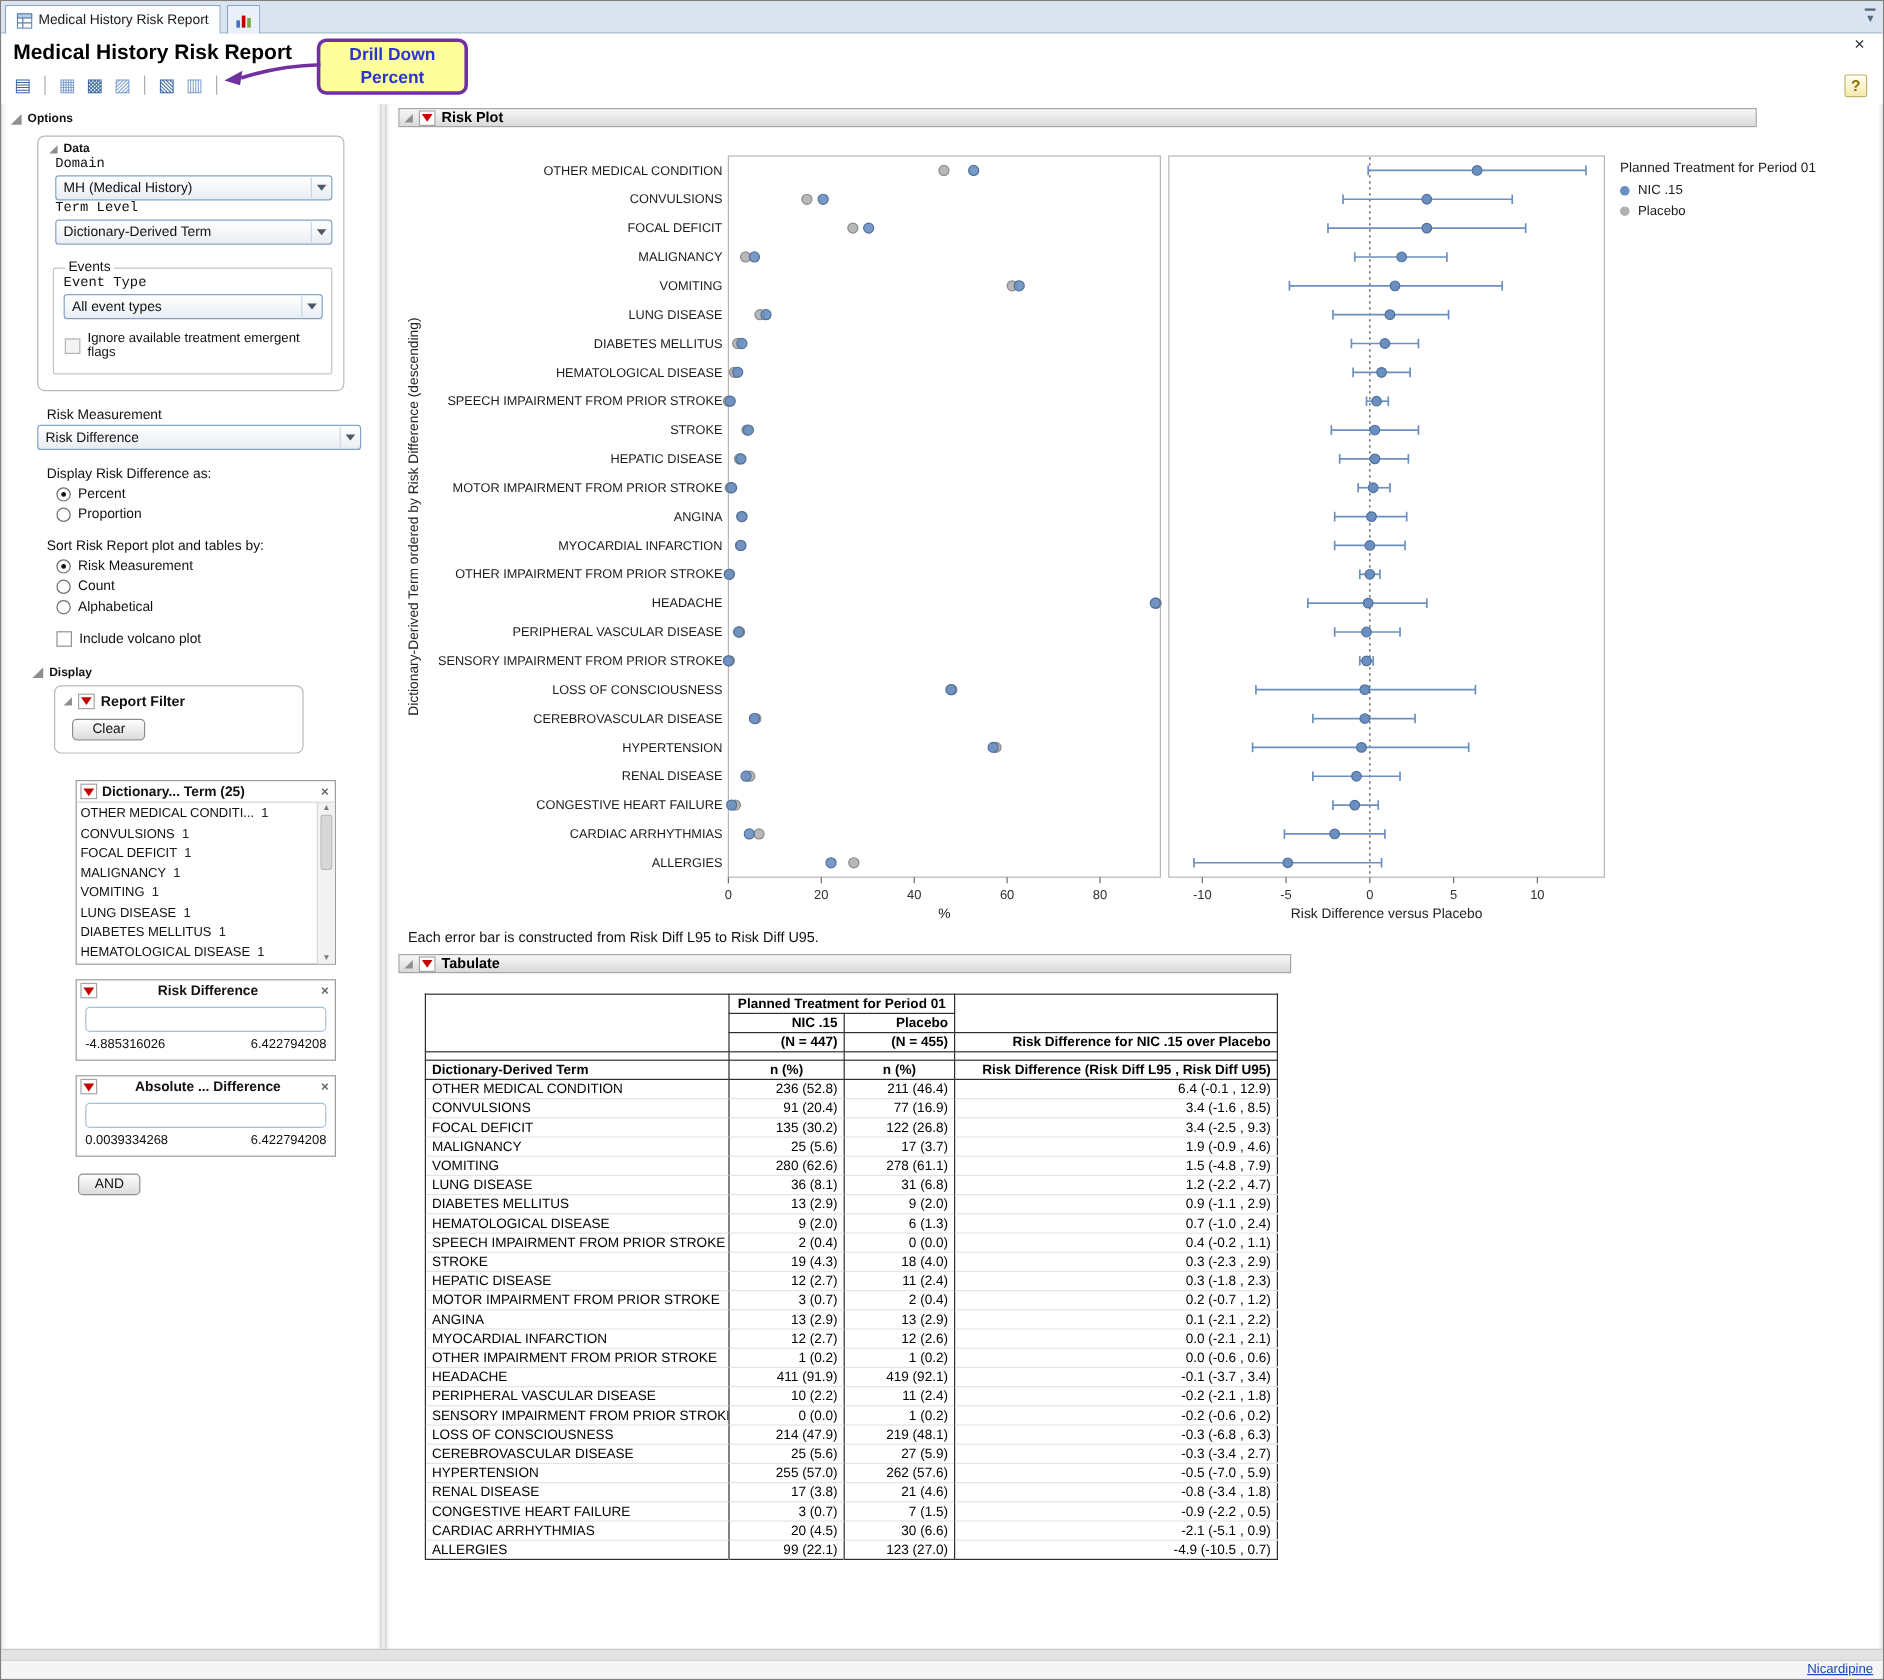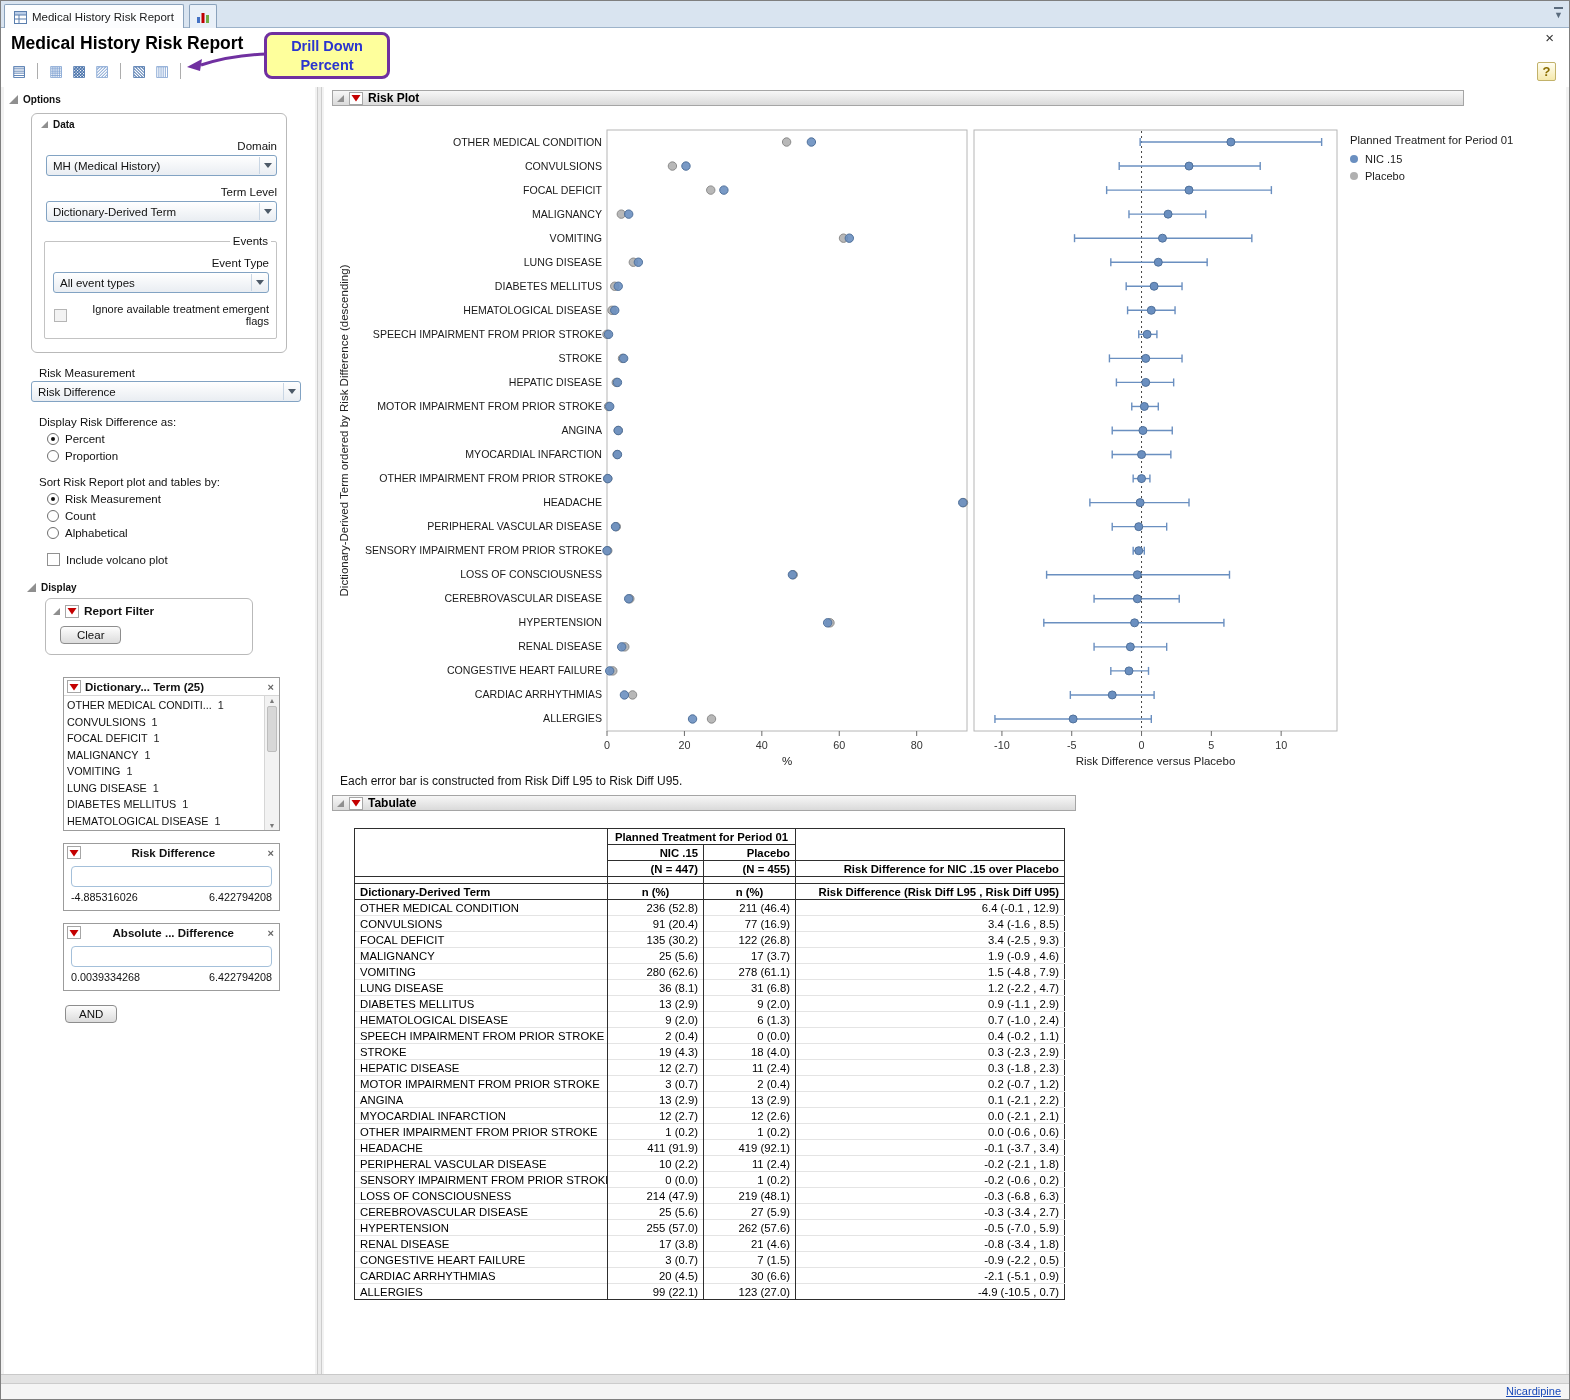--- a/index.html
+++ b/index.html
@@ -35,22 +35,22 @@
   .main {position:absolute; top:86px; left:323px; right:3px; height:1287px; background:#fff; overflow:hidden; padding:3px 0 0 8px;}
 
   
   .outline-row {display:flex; align-items:center; gap:5px; font-weight:bold; font-size:10px;}
   .disc {width:0; height:0; border-left:9px solid transparent; border-bottom:9px solid #8f8f8f; display:inline-block; flex:none;}
   .disc.sm {border-left-width:7px; border-bottom-width:7px;}
   .rt-icon {width:14px; height:13px; background:#fff; border:1px solid #a6a6a6; display:inline-flex; align-items:center; justify-content:center; flex:none;}
 
   
   .gbox {border:1px solid #b9b9b9; border-radius:6px;}
-  .data-box {margin:8px 6px 0 22px; width:256px; padding:5px 9px 13px;text-align:right;}
-  .lbl {display:block; margin:10px 0 3px 5px;}
+  .data-box {margin:8px 6px 0 22px; width:256px; padding:5px 9px 13px;}
+  .lbl {display:block; margin:0 0 3px 5px;font-family:Liberation Mono, monospace;}
   .combo {height:21px; border:1px solid #82a3c3; border-radius:3px; background:linear-gradient(#ffffff,#e9edf2); display:flex; align-items:center; position:relative; padding:0 20px 0 6px; margin-left:5px;}
   .combo-text {font-size:11.5px; white-space:nowrap; overflow:hidden;}
   .combo-btn {position:absolute; right:1px; top:1px; bottom:1px; width:16px; border-left:1px solid #c9d6e4; display:flex; align-items:center; justify-content:center;}
   .combo-btn::after {content:""; width:0; height:0; border-left:4px solid transparent; border-right:4px solid transparent; border-top:5px solid #4d5a68;}
   fieldset.events {border:1px solid #c3c3c3; border-radius:2px; margin:13px 0 0 3px; padding:0 7px 11px;}
   fieldset.events legend {font-size:11.5px; padding:0 3px; margin-left:2px;}
   .cbrow {display:flex; align-items:center; gap:6px; margin:10px 0 0 2px; font-size:11px;}
   .cb {width:13px; height:13px; border:1px solid #919191; background:#fff; flex:none;}
   .cb.dis {border-color:#b5b5b5; background:#f3f3f3;}
   .radio-row {display:flex; align-items:center; gap:6px; margin:5px 0 0 38px;}

